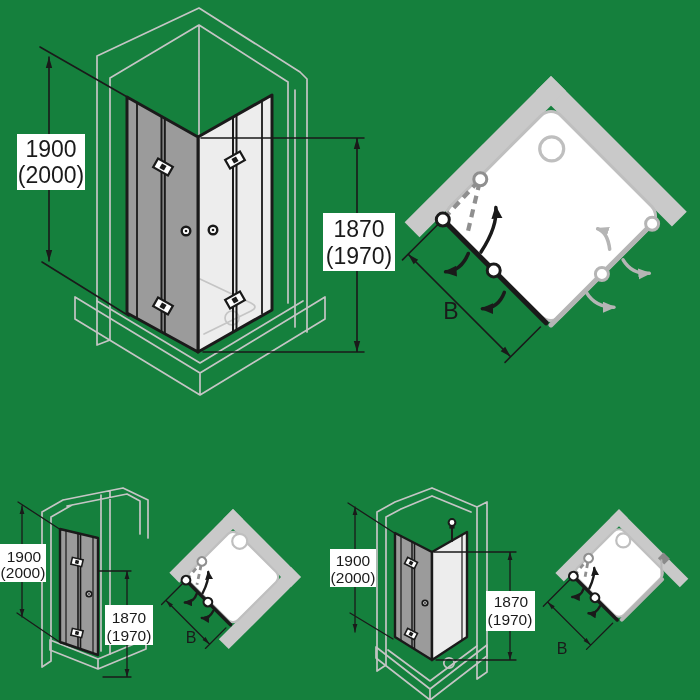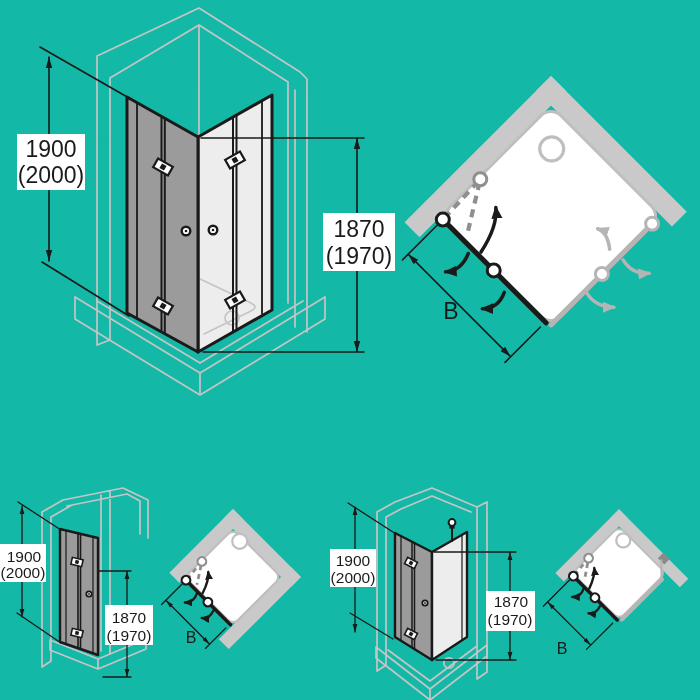--- a/index.html
+++ b/index.html
@@ -1,16 +1,16 @@
 <!DOCTYPE html>
 <html><head>
 <meta charset="utf-8">
 <style>
   html,body { margin:0; padding:0; background:#ffffff; }
-  .stage { width:700px; height:700px; position:relative; background:#14b8a6; }
+  .stage { width:700px; height:700px; position:relative; background:#15803d; }
   svg { display:block; }
   .gl  { stroke:#c5c5c5; stroke-width:1.7; fill:none; stroke-linejoin:round; stroke-linecap:round; }
   .glf { fill:#c9c9c9; stroke:none; }
   .tray{ fill:#ffffff; stroke:#bfbfbf; }
   .tw3 { stroke-width:3; } .tw2 { stroke-width:2.2; }
   .bl  { stroke:#1a1a1a; fill:none; stroke-linecap:round; }
   .dim { stroke:#1a1a1a; stroke-width:1.6; fill:none; stroke-linecap:round; }
   .dims{ stroke-width:1.3; }
   .arr { fill:#1a1a1a; stroke:none; }
   .txt { font-family:"Liberation Sans", sans-serif; font-size:23px; fill:#1a1a1a; text-anchor:middle; }

